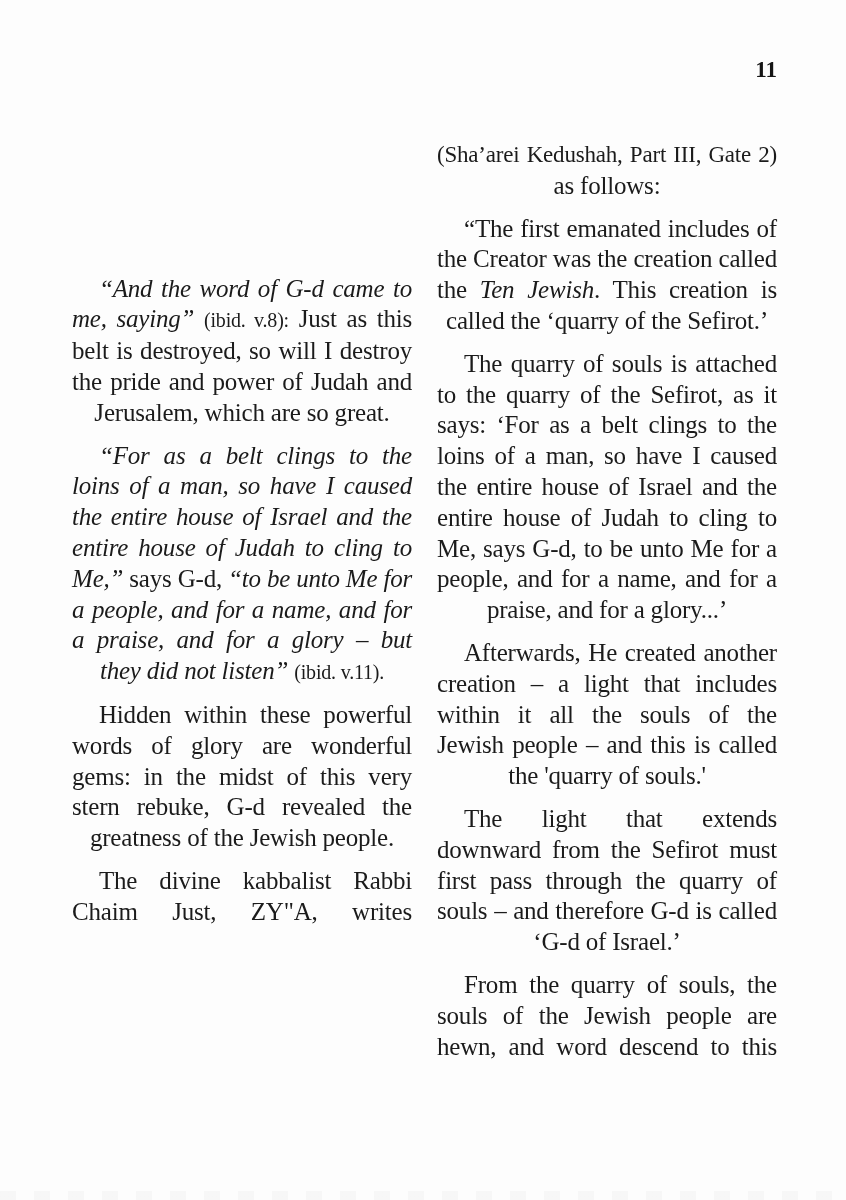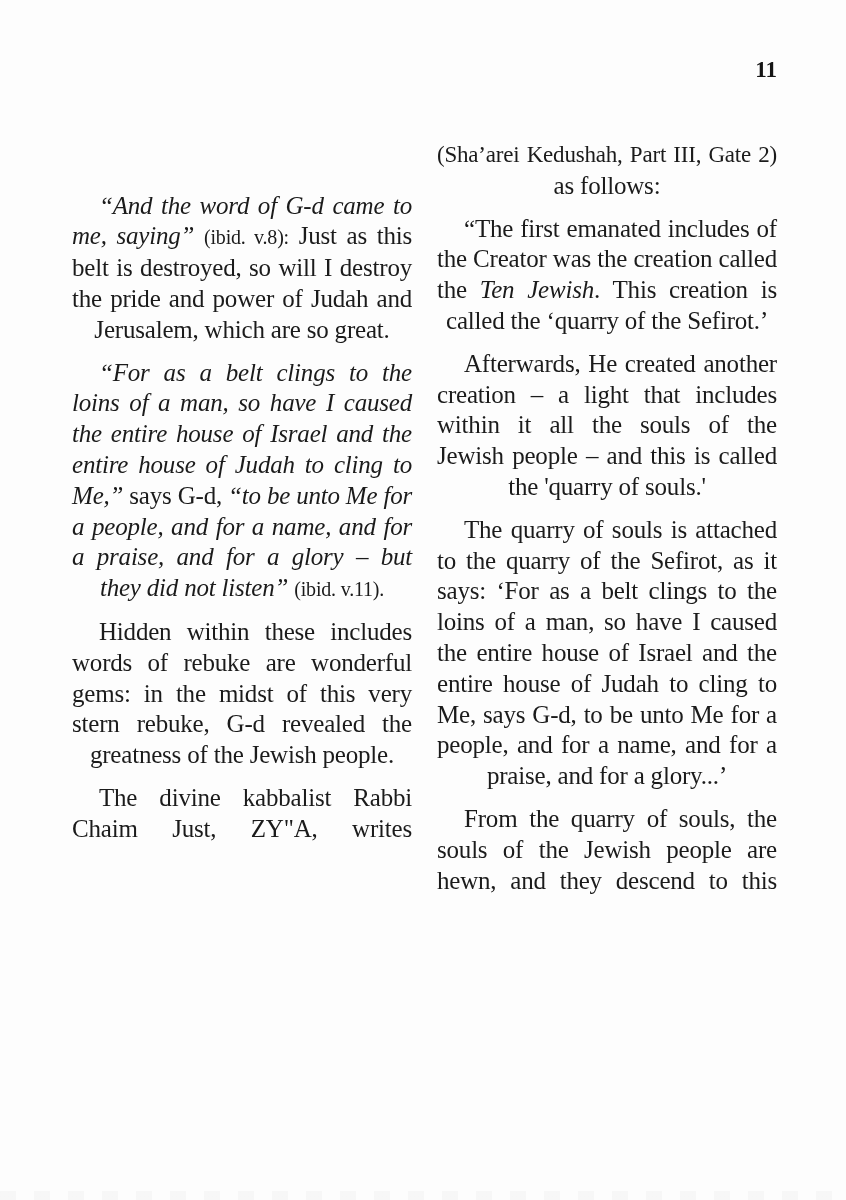--- a/index.html
+++ b/index.html
@@ -71,26 +71,27 @@
 </head>
 <body>
 
 <div class="page">
   <div class="page-number">11</div>
 
   <div class="columns">
     <div class="col">
         <p class="para indent"><span class="seg-italic">“And the word of G-d came to me, saying” </span><span class="seg-cite">(ibid. v.8):</span><span class="seg-normal"> Just as this belt is destroyed, so will I destroy the pride and power of Judah and Jerusalem, which are so great.</span></p>
         <p class="para indent"><span class="seg-italic">“For as a belt clings to the loins of a man, so have I caused the entire house of Israel and the entire house of Judah to cling to Me,”</span><span class="seg-normal"> says G-d, </span><span class="seg-italic">“to be unto Me for a people, and for a name, and for a praise, and for a glory – but they did not listen” </span><span class="seg-cite">(ibid. v.11).</span></p>
-        <p class="para indent"><span class="seg-normal">Hidden within these includes words of rebuke are wonderful gems: in the midst of this very stern rebuke, G-d revealed the greatness of the Jewish people.</span></p>
+        <p class="para indent"><span class="seg-normal">Hidden within these powerful words of glory are wonderful gems: in the midst of this very stern rebuke, G-d revealed the greatness of the Jewish people.</span></p>
         <p class="para indent last-justify"><span class="seg-normal">The divine kabbalist Rabbi Chaim Just, ZY"A, writes</span></p>
       </div>
     <div class="col">
         <p class="para"><span class="seg-cite-lg">(Sha’arei Kedushah, Part III, Gate 2)</span><span class="seg-normal"> as follows:</span></p>
         <p class="para indent"><span class="seg-normal">“The first emanated includes of the Creator was the creation called the </span><span class="seg-italic">Ten Jewish</span><span class="seg-normal">. This creation is called the ‘quarry of the Sefirot.’</span></p>
+        <p class="para indent"><span class="seg-normal">The quarry of souls is attached to the quarry of the Sefirot, as it says: ‘For as a belt clings to the loins of a man, so have I caused the entire house of Israel and the entire house of Judah to cling to Me, says G-d, to be unto Me for a people, and for a name, and for a praise, and for a glory...’</span></p>
         <p class="para indent"><span class="seg-normal">Afterwards, He created another creation – a light that includes within it all the souls of the Jewish people – and this is called the 'quarry of souls.'</span></p>
-        <p class="para indent"><span class="seg-normal">The quarry of souls is attached to the quarry of the Sefirot, as it says: ‘For as a belt clings to the loins of a man, so have I caused the entire house of Israel and the entire house of Judah to cling to Me, says G-d, to be unto Me for a people, and for a name, and for a praise, and for a glory...’</span></p>
-        <p class="para indent last-justify"><span class="seg-normal">From the quarry of souls, the souls of the Jewish people are hewn, and they descend to this</span></p>
+        <p class="para indent"><span class="seg-normal">The light that extends downward from the Sefirot must first pass through the quarry of souls – and therefore G-d is called ‘G-d of Israel.’</span></p>
+        <p class="para indent last-justify"><span class="seg-normal">From the quarry of souls, the souls of the Jewish people are hewn, and word descend to this</span></p>
       </div>
   </div>
 
   <div class="scan-noise"></div>
 </div>
 
 </body></html>

